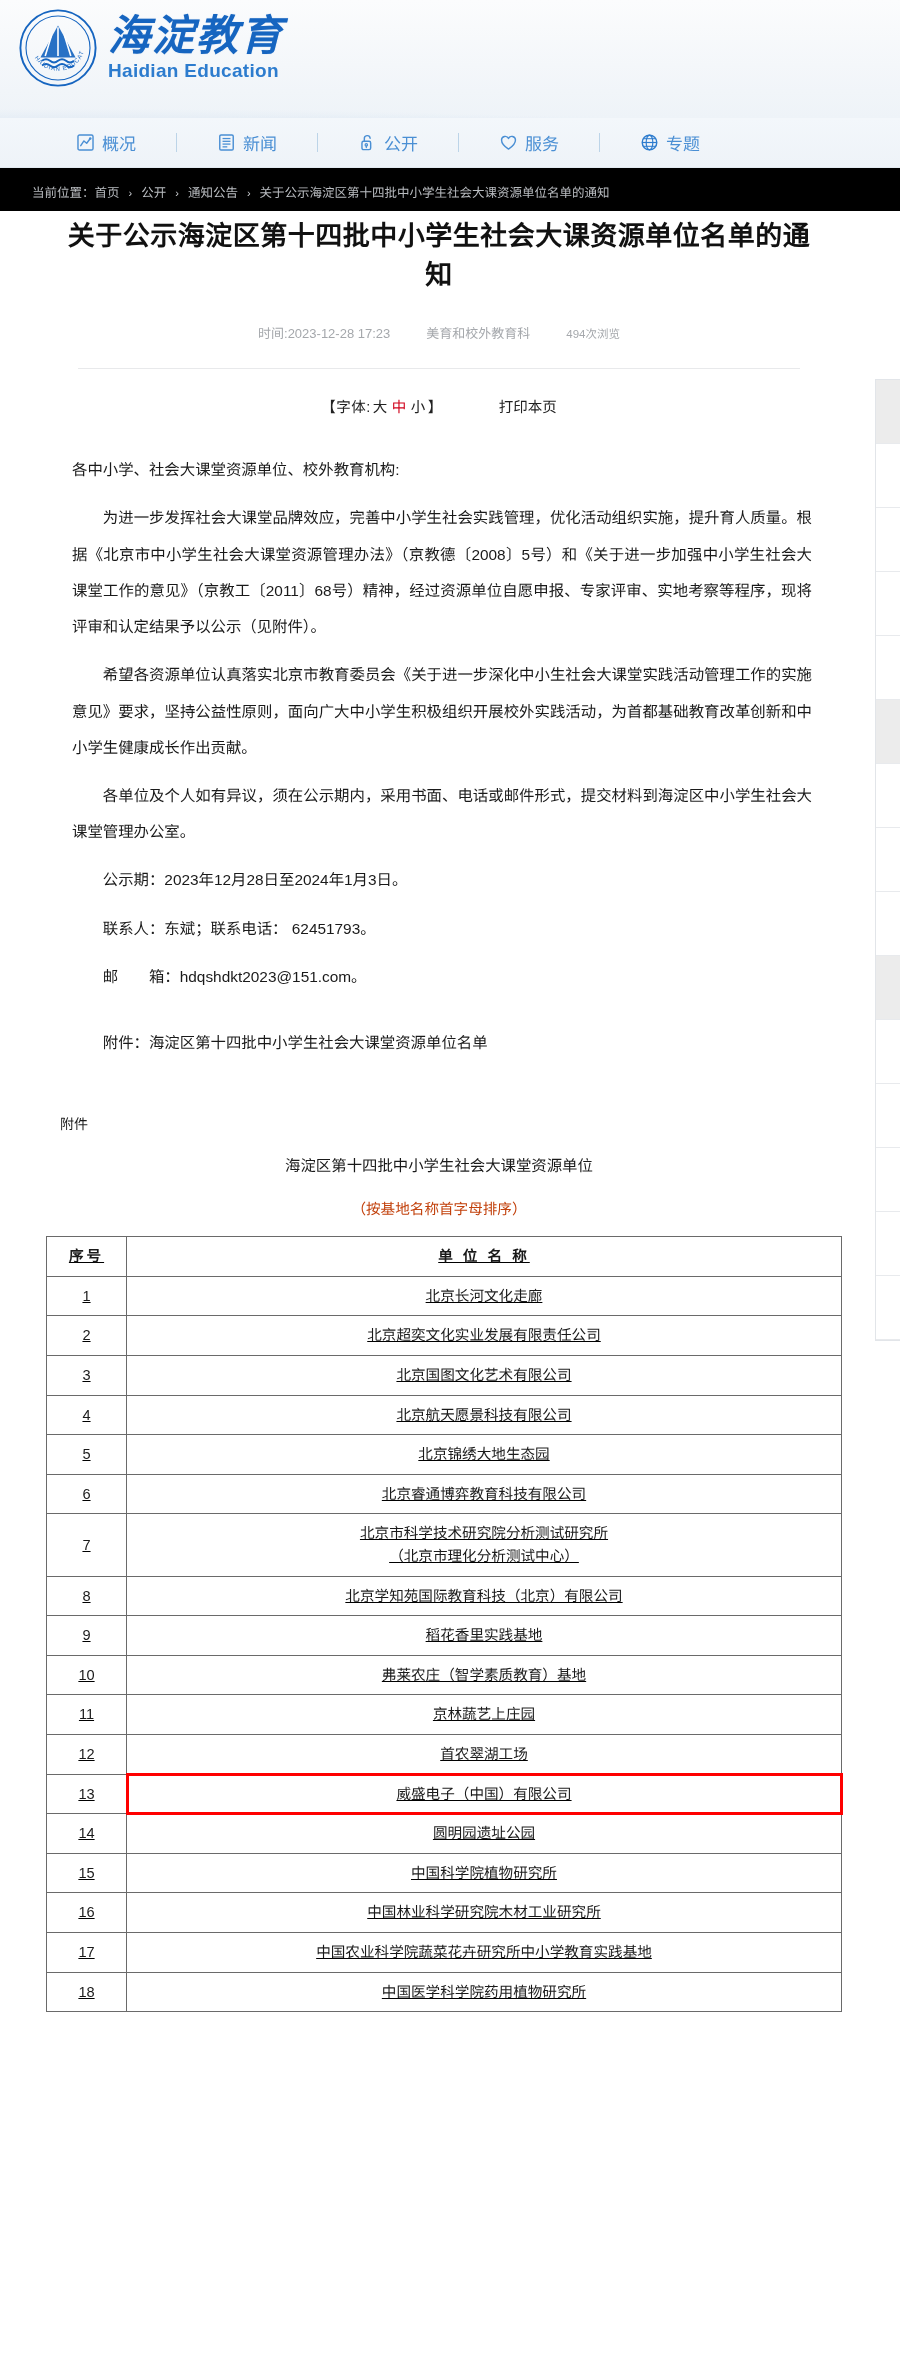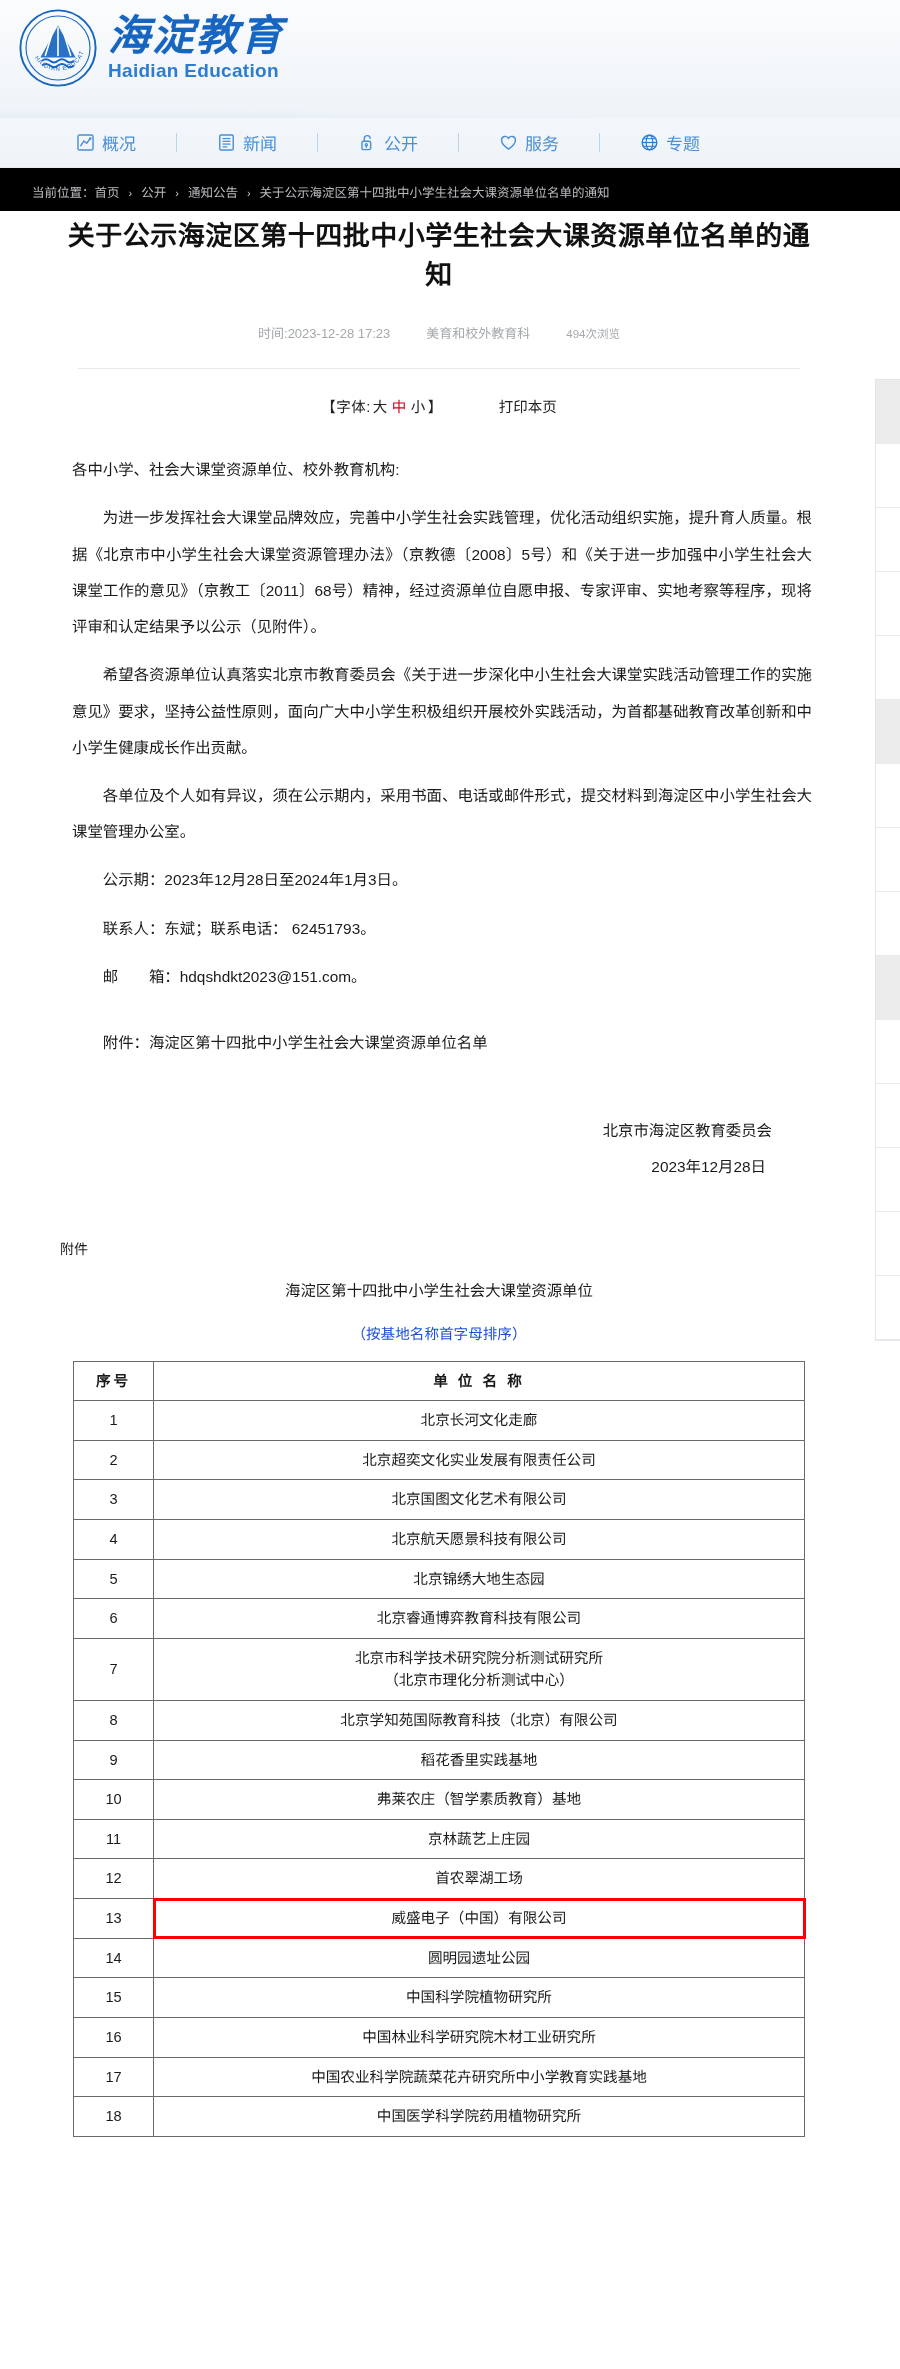--- a/index.html
+++ b/index.html
@@ -186,28 +186,29 @@
   .attach-wrap { margin-top: 20px; padding: 0 10px 0 10px; }
   .attach-title {
     text-align: center;
     font-size: 15.4px;
     color: #1a1a1a;
     margin-bottom: 22px;
   }
   .attach-subtitle {
     text-align: center;
     font-size: 14.6px;
-    color: #1d4ed8;
+    color: #c2410c;
     margin-bottom: 18px;
   }
   table.unit-table {
     border-collapse: collapse;
-    width: 732px;
+    width: 796px;
     margin: 8px auto;
     table-layout: fixed;
+    text-decoration: underline;
   }
   table.unit-table td, table.unit-table th {
     border: 1px solid #6a6a6a;
     text-align: center;
     vertical-align: middle;
     font-size: 14.6px;
     color: #1a1a1a;
     font-weight: 400;
     padding: 8px 4px;
     height: 31px;
@@ -372,24 +373,20 @@
     <div class="article-content">
       <p>各中小学、社会大课堂资源单位、校外教育机构:</p>
       <p class="p-indent">为进一步发挥社会大课堂品牌效应，完善中小学生社会实践管理，优化活动组织实施，提升育人质量。根据《北京市中小学生社会大课堂资源管理办法》（京教德〔2008〕5号）和《关于进一步加强中小学生社会大课堂工作的意见》（京教工〔2011〕68号）精神，经过资源单位自愿申报、专家评审、实地考察等程序，现将评审和认定结果予以公示（见附件）。</p>
       <p class="p-indent">希望各资源单位认真落实北京市教育委员会《关于进一步深化中小生社会大课堂实践活动管理工作的实施意见》要求，坚持公益性原则，面向广大中小学生积极组织开展校外实践活动，为首都基础教育改革创新和中小学生健康成长作出贡献。</p>
       <p class="p-indent">各单位及个人如有异议，须在公示期内，采用书面、电话或邮件形式，提交材料到海淀区中小学生社会大课堂管理办公室。</p>
       <p class="p-indent">公示期：2023年12月28日至2024年1月3日。</p>
       <p class="p-indent">联系人：东斌；联系电话： 62451793。</p>
       <p class="p-indent">邮　　箱：hdqshdkt2023@151.com。</p>
       <p class="p-indent" style="margin-top:30px;">附件：海淀区第十四批中小学生社会大课堂资源单位名单</p>
 
-      <div class="sign-block">
-        <div>北京市海淀区教育委员会</div>
-        <div class="sign-date">2023年12月28日</div>
-      </div>
     </div>
 
     <div class="attachment-label">附件</div>
 
     <div class="attach-wrap">
       <div class="attach-title">海淀区第十四批中小学生社会大课堂资源单位</div>
       <div class="attach-subtitle">（按基地名称首字母排序）</div>
 
       <table class="unit-table">
         <colgroup>

